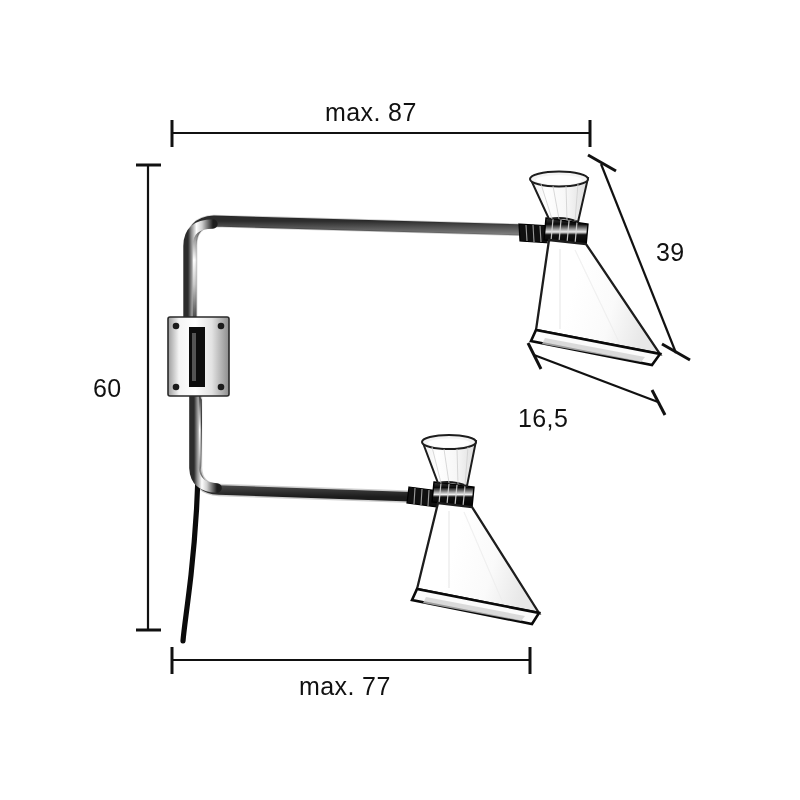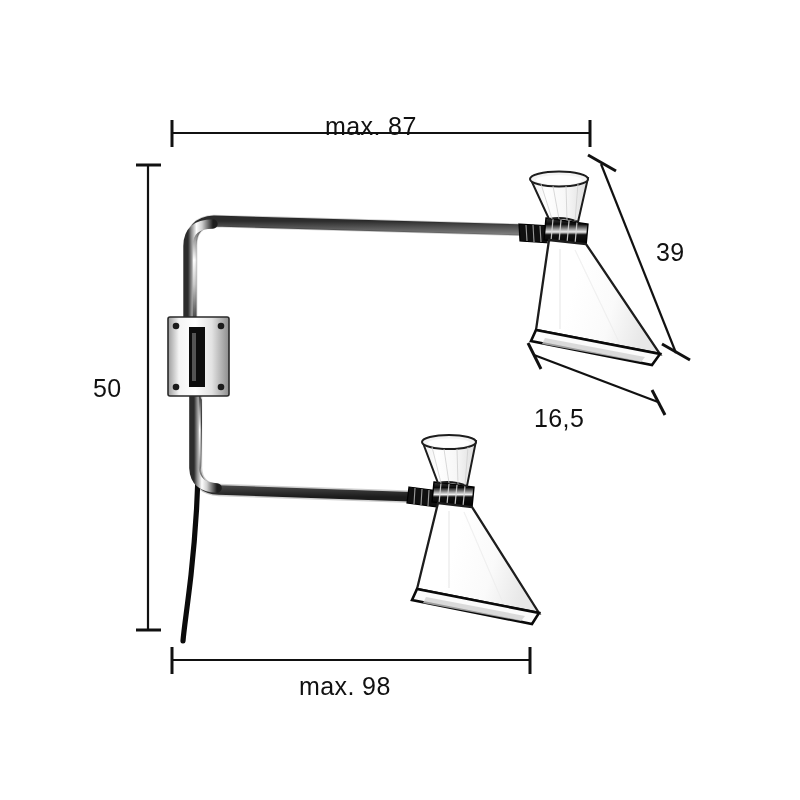--- a/index.html
+++ b/index.html
@@ -193,23 +193,23 @@
         <line x1="468" y1="447" x2="465" y2="485"></line>
       </g>
       <path d="M438 503 L472 507 L539 613 L417 589 Z" fill="url(#shadeG)" stroke="#1d1d1d" stroke-width="2.3"></path>
       <path d="M417 589 L539 613 L532 624 L412 600 Z" fill="#fbfbfb" stroke="#0a0a0a" stroke-width="2.6"></path>
       <path d="M426 597 L525 616 L521 621 L423 603 Z" fill="#cfcfcf" opacity="0.75"></path>
       <path d="M449 511 L449 588" stroke="#e4e4e4" stroke-width="1.2" opacity="0.8"></path>
       <path d="M464 512 L503 603" stroke="#ededed" stroke-width="1.2" opacity="0.8"></path>
     </g>
   </svg>
 
-  <div class="dimlabel" style="left:325px;top:98px;margin-top:14px;">max. 87</div>
-
-  <div class="dimlabel" style="left:93px;top:374px;">50</div>
+  <div class="dimlabel" style="left:325px;top:98px;">max. 87</div>
+
+  <div class="dimlabel" style="left:93px;top:374px;">60</div>
 
   <div class="dimlabel" style="left:656px;top:238px;">39</div>
 
-  <div class="dimlabel" style="left:534px;top:404px;">16,5</div>
-
-  <div class="dimlabel" style="left:299px;top:672px;">max. 98</div>
+  <div class="dimlabel" style="left:518px;top:404px;">16,5</div>
+
+  <div class="dimlabel" style="left:299px;top:672px;">max. 77</div>
 
 </div>
 
 </body></html>

